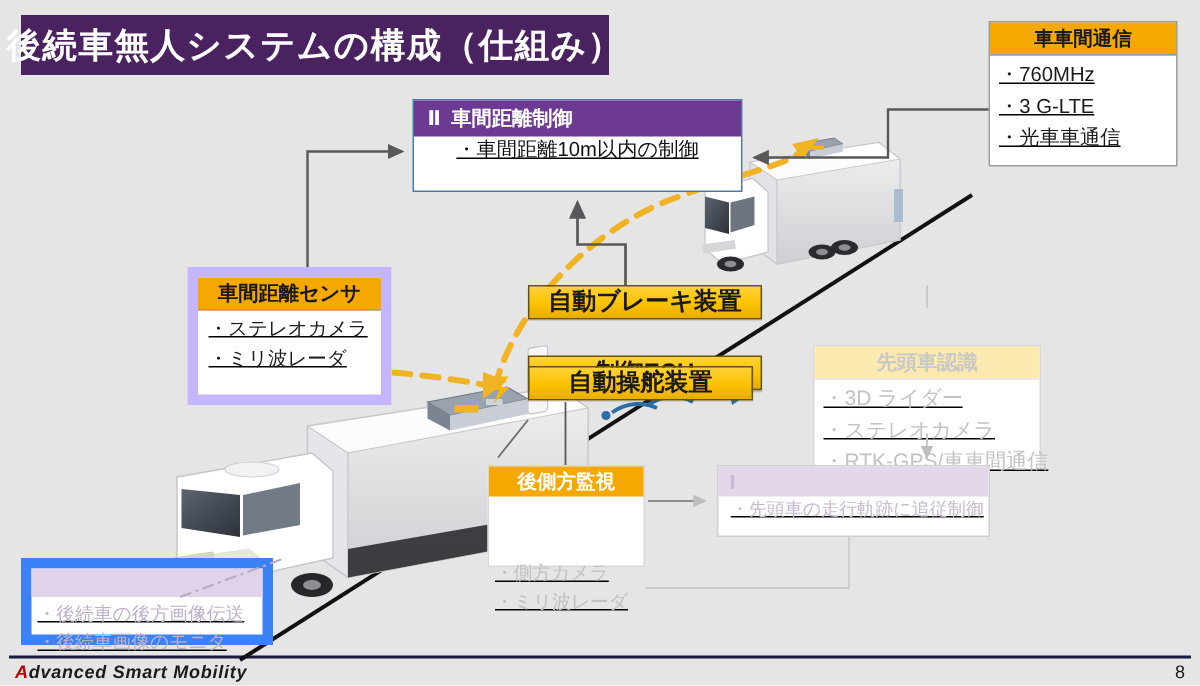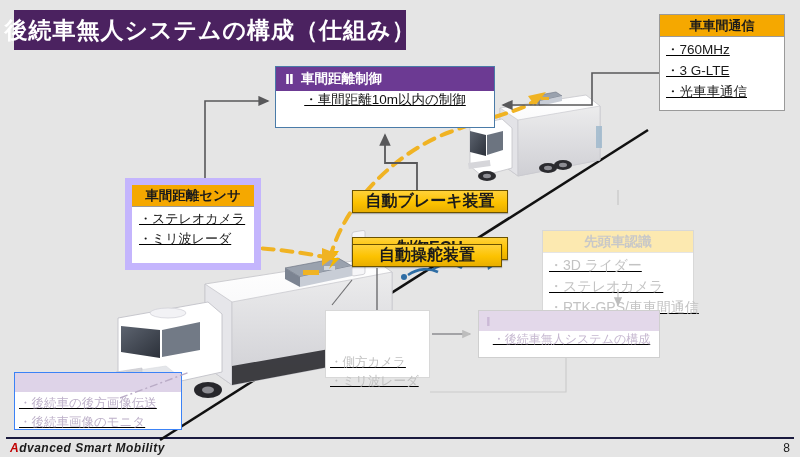--- a/index.html
+++ b/index.html
@@ -90,21 +90,21 @@
 
   
   #rear{left:325px;top:310px;width:105px;height:68px;
         border:1px solid #d8d8d8;}
   #rear .hd{height:20px;background:#f5a800;color:#ffffff;font-size:13px;}
   #rear .bd{height:48px;padding:2px 0 0 4px;margin-top:40px;}
   #rear .li{font-size:12.5px;color:#c0c0c0;line-height:1.5;}
 
   
   #support{left:14px;top:372px;width:168px;height:58px;
-           border:1px solid #3b82f6;}
+           border:7px solid #3b82f6;}
   #support .hd{height:19px;background:#ded3e8;color:#ded3e8;font-size:12px;}
   #support .bd{height:39px;padding:2px 0 0 4px;}
   #support .li{font-size:12.5px;color:#bdb0c9;line-height:1.5;}
 
   
   #footer-rule{position:absolute;left:6px;top:437px;width:788px;height:2px;background:#1a1a3e;}
   #footer-brand{position:absolute;left:10px;top:441px;font-size:12px;font-weight:700;
                 font-style:italic;color:#1a1a1a;letter-spacing:.5px;white-space:nowrap;}
   #footer-brand .a{color:#c00000;}
   #page-no{position:absolute;right:10px;top:441px;font-size:12px;color:#1a1a1a;}
@@ -322,25 +322,26 @@
       <div class="li">・RTK-GPS/車車間通信</div>
     </div>
   </div>
 
   <div class="box" id="track">
     <div class="hd">
       <span>Ⅰ</span>
       <span style="display:inline-block;width:6px"></span>
     </div>
     <div class="bd">
-      <div class="li">・後続車無人システムの構成</div>
+      <div class="li">・先頭車の走行軌跡に追従制御</div>
     </div>
   </div>
 
   <div class="box" id="rear">
+    <div class="hd">後側方監視</div>
     <div class="bd">
       <div class="li">・側方カメラ</div>
       <div class="li">・ミリ波レーダ</div>
     </div>
   </div>
 
   <div class="box" id="support">
     <div class="hd"></div>
     <div class="bd">
       <div class="li">・後続車の後方画像伝送</div>

